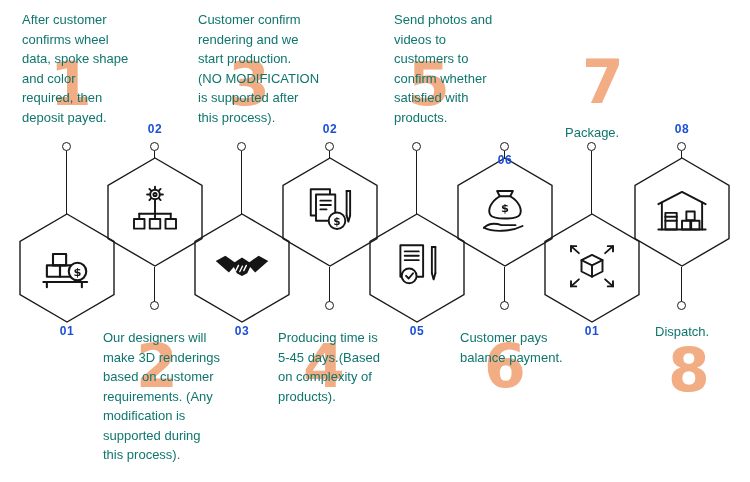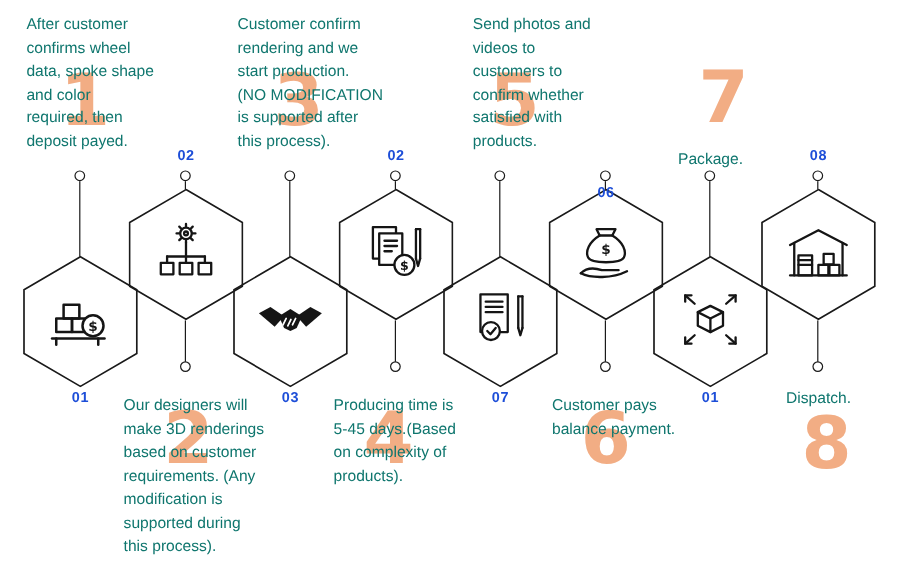--- a/index.html
+++ b/index.html
@@ -186,21 +186,21 @@
           <line x1="18" y1="18" x2="34" y2="18"></line>
           <line x1="18" y1="23" x2="34" y2="23"></line>
         <circle cx="23" cy="41" r="8.5" fill="#ffffff"></circle>
         <path d="M19.5 41 L22.5 44 L27.5 38"></path>
         <line x1="49" y1="8" x2="53" y2="8"></line>
           <line x1="49" y1="8" x2="49" y2="38"></line>
           <line x1="53" y1="8" x2="53" y2="38"></line>
         <path d="M49 38 L51 45 L53 38"></path>
       </g>
     </svg>
-    <div class="hexlabel" style="left:369px; top:324px;">07</div>
+    <div class="hexlabel" style="left:369px; top:324px;">05</div>
   </div>
 
   
   <div class="step">
     <div class="hexlabel" style="left:457px; top:122px;margin-top:31px;">06</div>
     <div class="dot" style="left:500px; top:142px;"></div>
     <div class="stem" style="left:504px; top:151px; height:7px;"></div>
     <svg class="hex" style="left:457px; top:157px;" width="96" height="110" viewBox="0 0 96 110">
       <polygon points="48,1 95,28.4 95,81.6 48,109 1,81.6 1,28.4" fill="none" stroke="#1a1a1a" stroke-width="1.4"></polygon>
     </svg>

